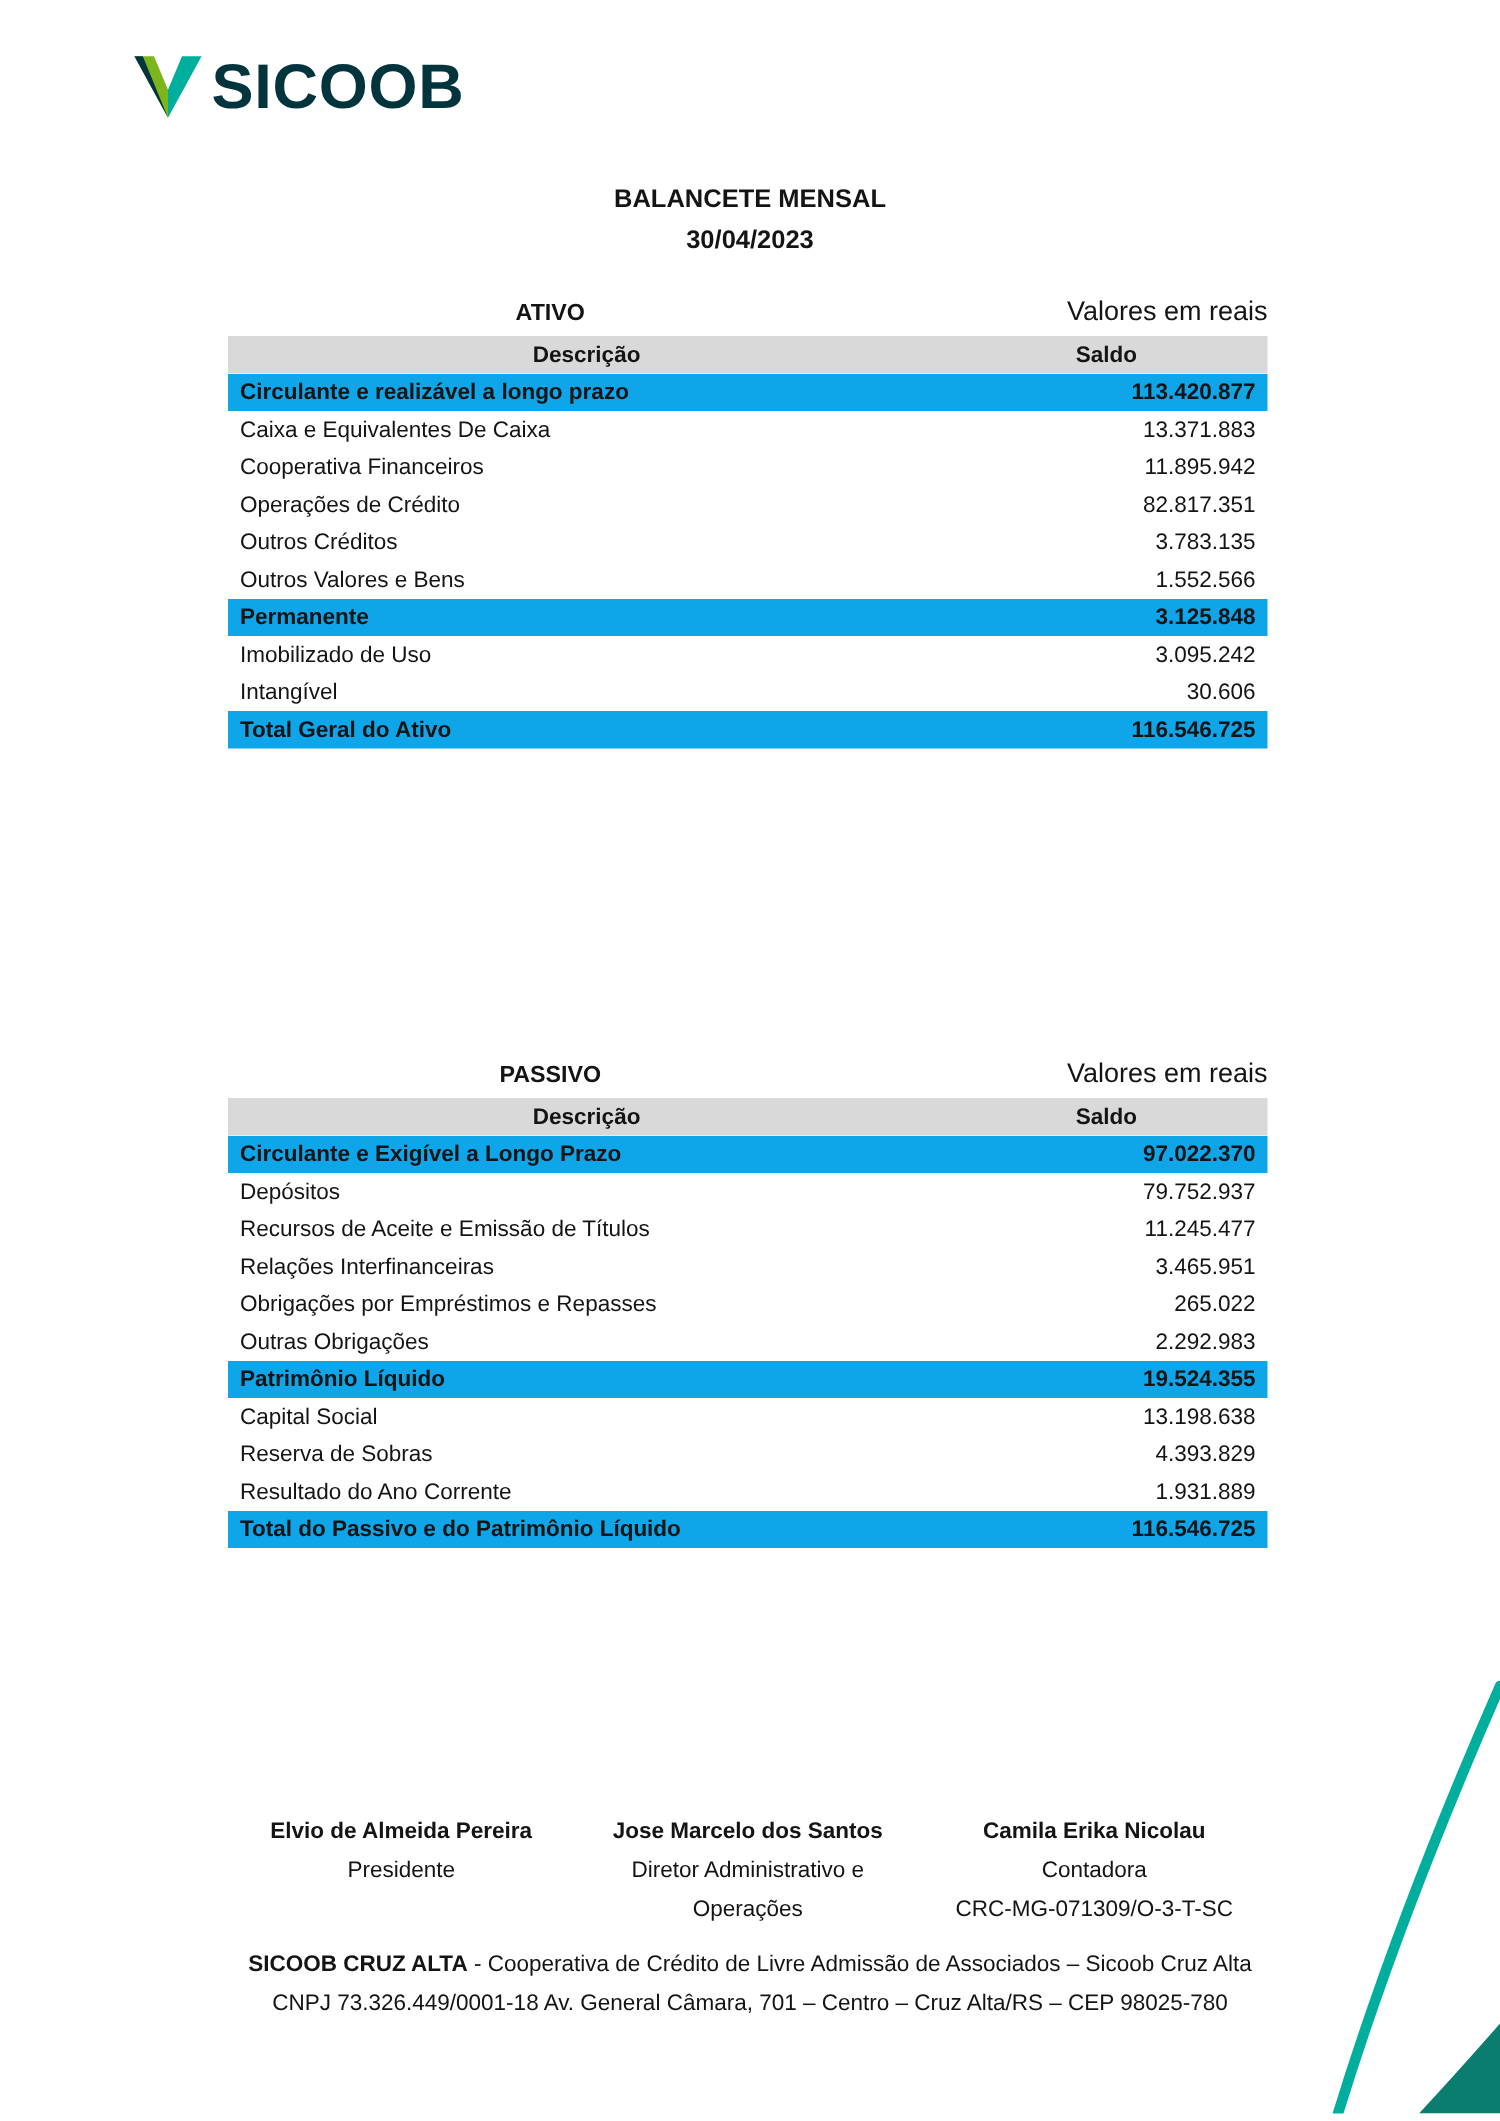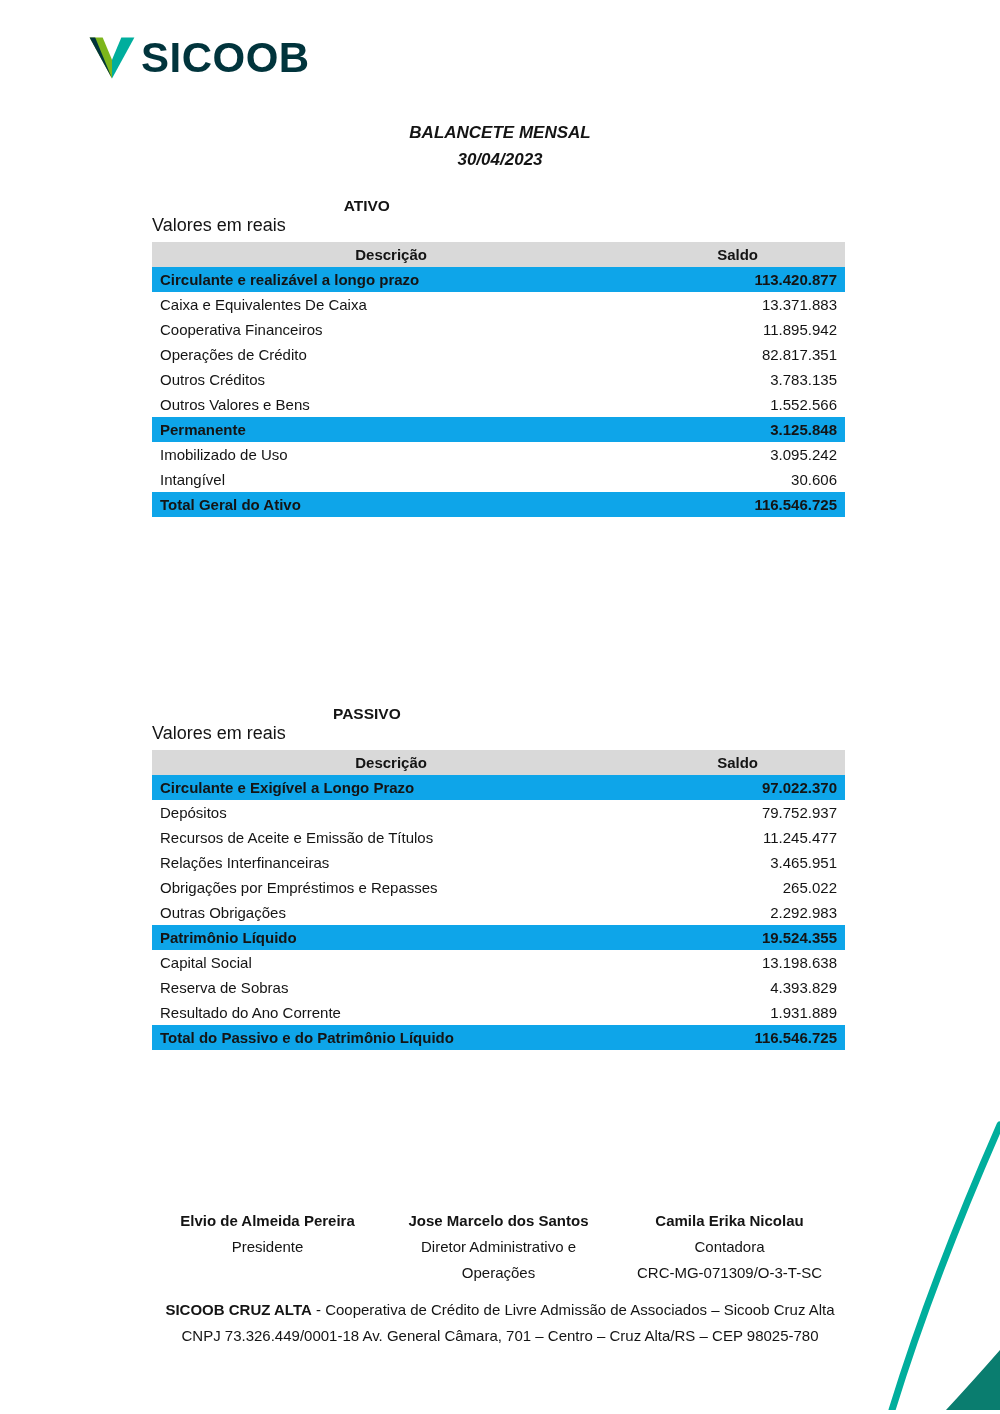--- a/index.html
+++ b/index.html
@@ -35,33 +35,31 @@
   
   .doc-title {
     position: absolute;
     top: 119px;
     left: 0;
     width: 100%;
     text-align: center;
     font-weight: 700;
     font-size: 17px;
     line-height: 27px;
-    font-style: italic;
   }
 
   
   .section { position: absolute; left: 152px; width: 693px; }
   #ativo-section { top: 197px; }
   #passivo-section { top: 705px; }
 
   .section-head {
     display: flex;
     align-items: baseline;
     margin-bottom: 6px;
-    flex-direction: column;
   }
   .section-title {
     width: 62%;
     text-align: center;
     font-weight: 700;
     font-size: 15.5px;
   }
   .section-unit {
     flex: 1;
     text-align: right;

